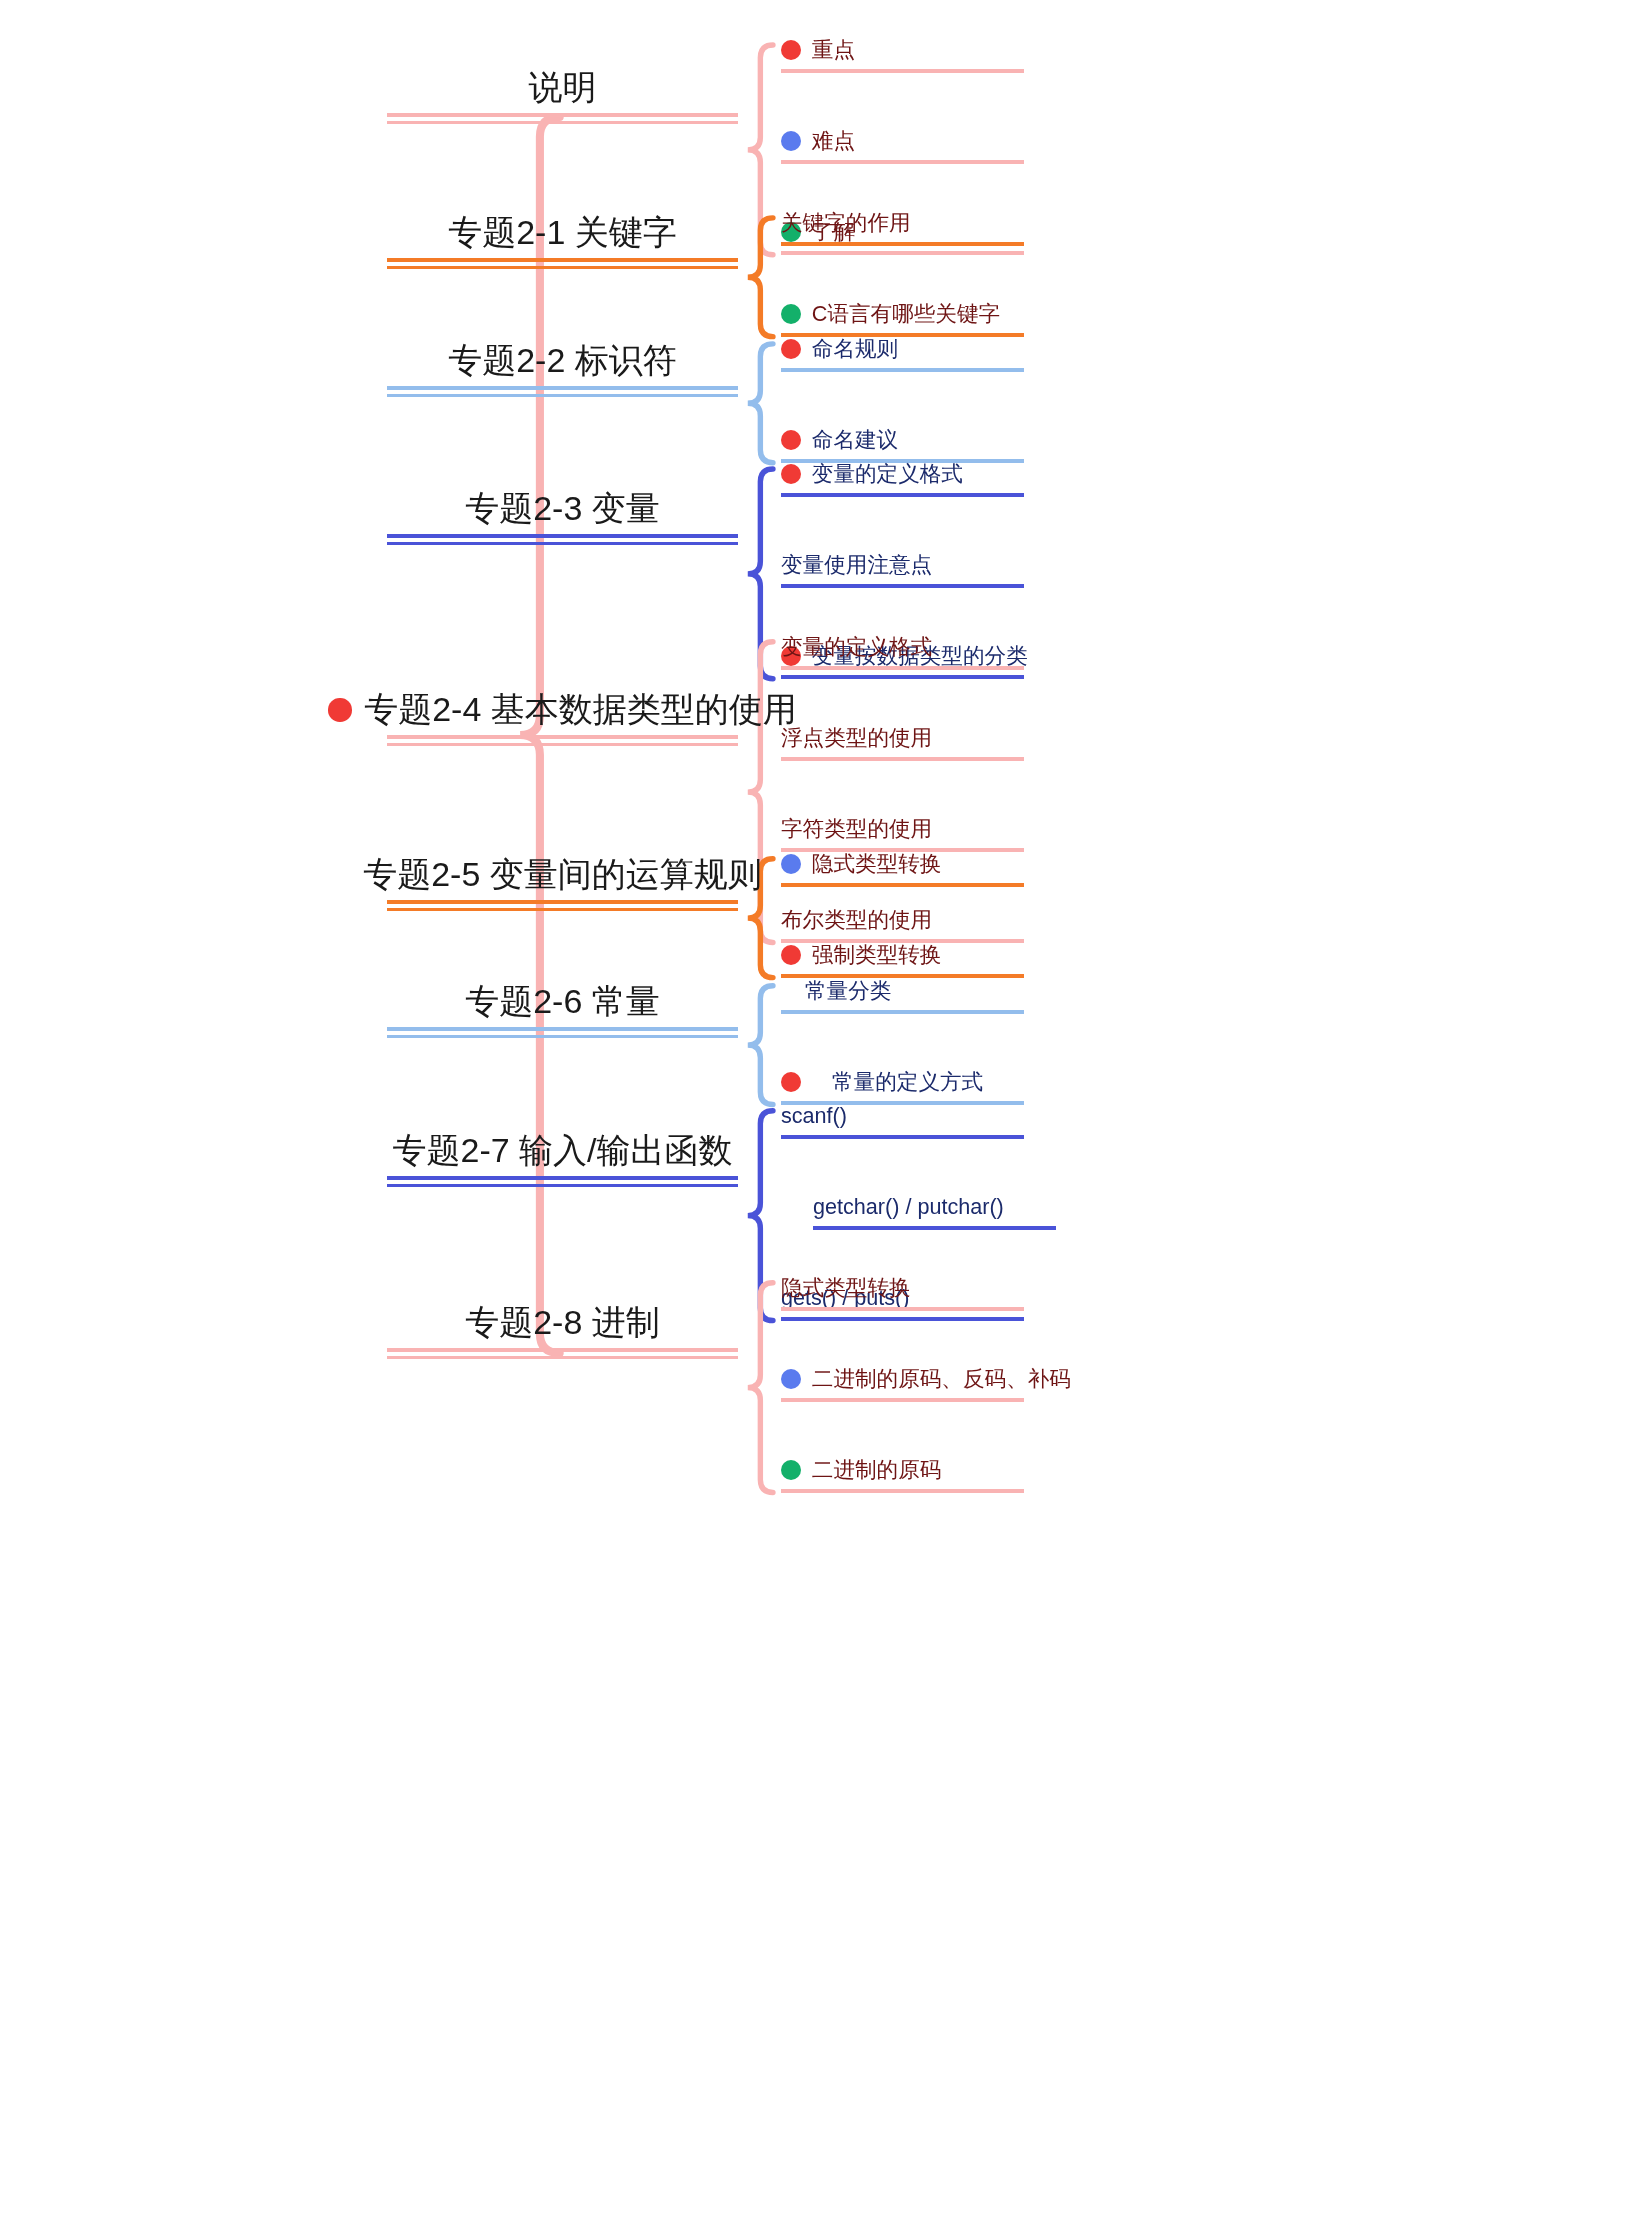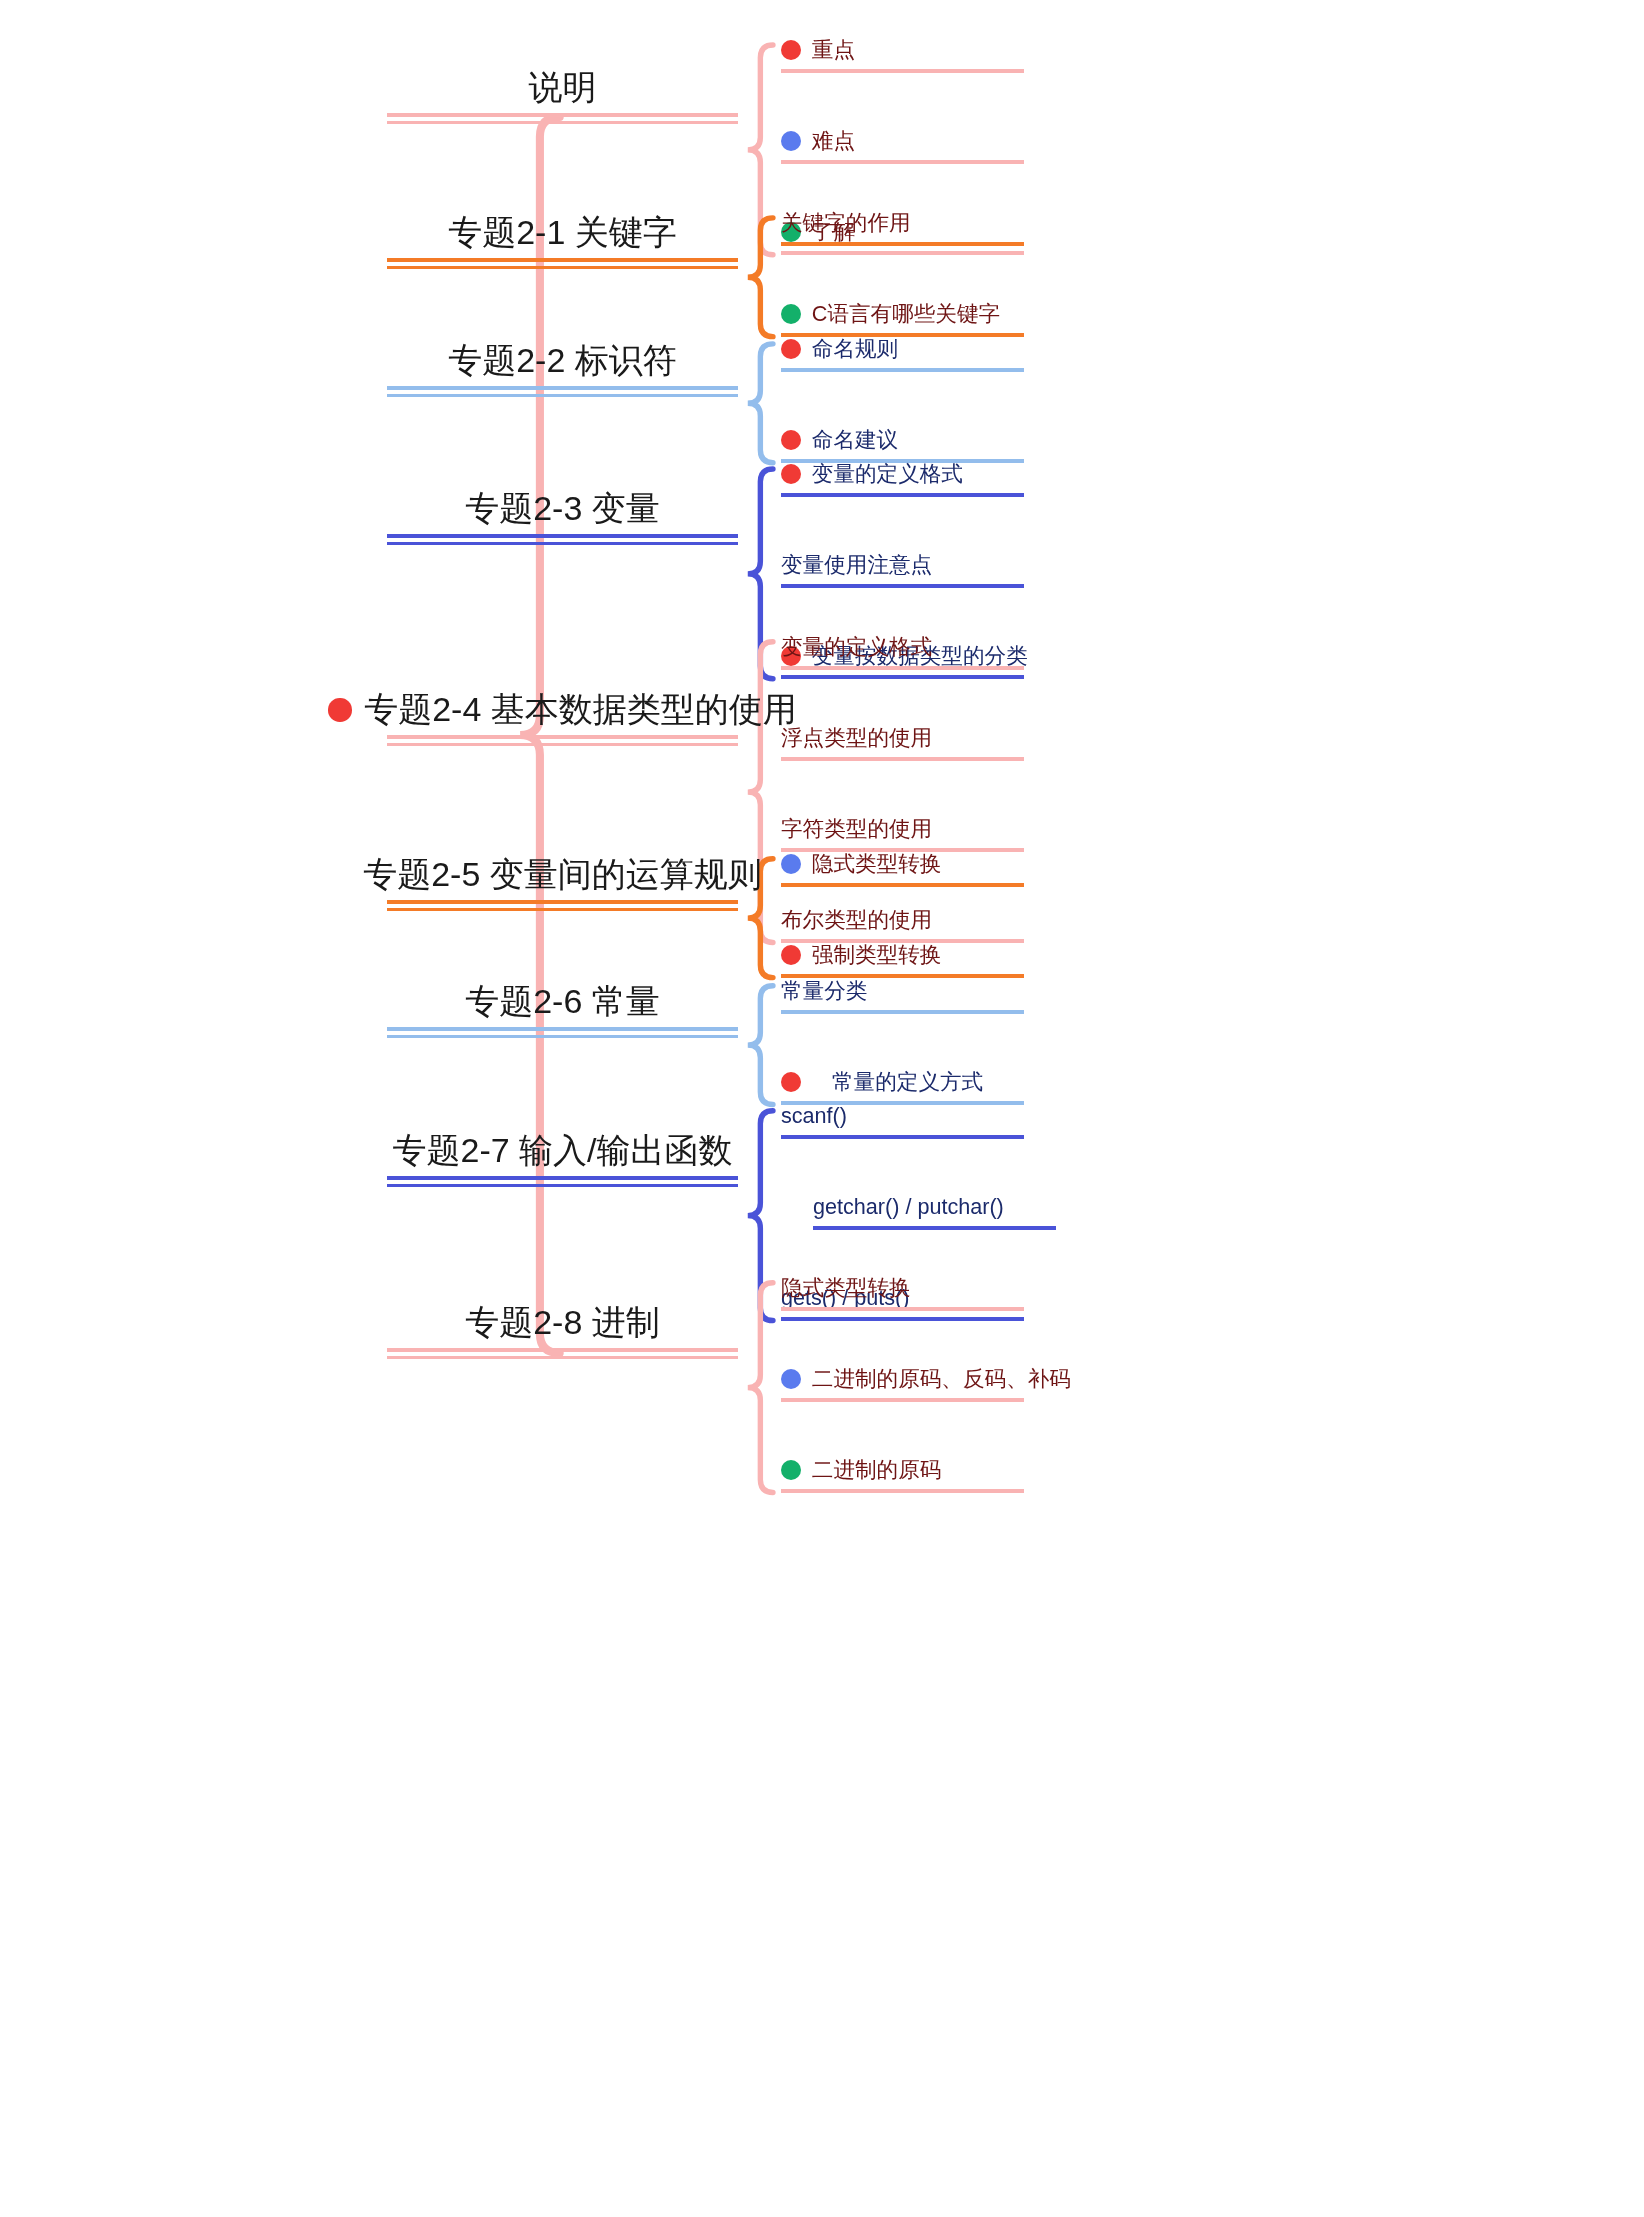--- a/index.html
+++ b/index.html
@@ -227,21 +227,21 @@
         <div class="b-label" style="color: rgb(26, 26, 26);">
           <span>专题2-6 常量</span>
         </div>
         <div class="b-rule">
           <i class="a" style="background: rgb(147, 189, 236);"></i>
           <i class="b" style="background: rgb(147, 189, 236);"></i>
         </div>
       </div>
       <div class="leaves" style="left: 781px; top: 968px;">
         <div class="leaf" style="top: 0px; position: absolute; width: 243px;">
-          <span class="leaf-text" style="color: rgb(27, 42, 107);">常量分类</span>
+          <span class="leaf-text" style="color: rgb(27, 42, 107); margin-left: 24px;">常量分类</span>
           <div class="leaf-rule" style="background: rgb(147, 189, 236);"></div>
         </div>
         <div class="leaf" style="top: 91px; position: absolute; width: 243px; gap: 31px;">
           <span class="dot" style="background: rgb(240, 58, 53);"></span>
           <span class="leaf-text" style="color: rgb(27, 42, 107);">常量的定义方式</span>
           <div class="leaf-rule" style="background: rgb(147, 189, 236);"></div>
         </div>
       </div>
       <div class="branch" style="left: 387px; top: 1131px; width: 351px;">
         <div class="b-label" style="color: rgb(26, 26, 26);">

